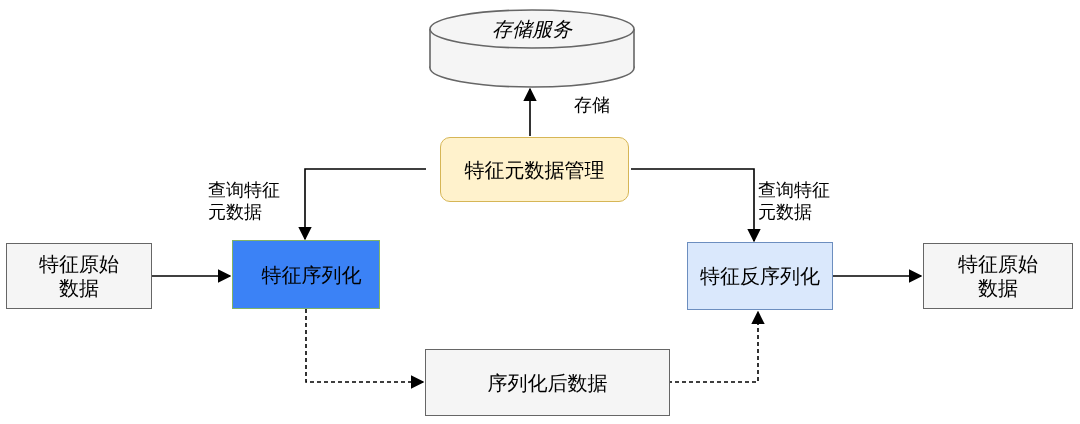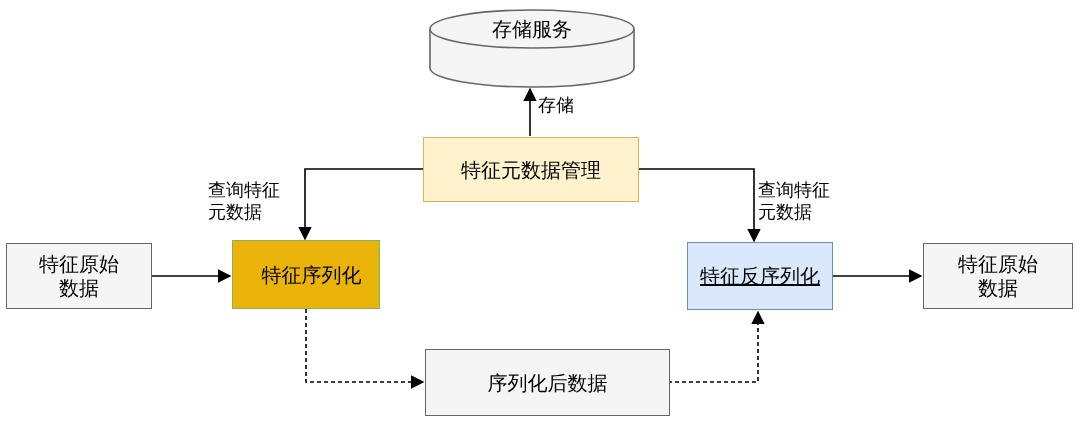--- a/index.html
+++ b/index.html
@@ -47,21 +47,21 @@
   }
   .edge-label {
     position: absolute;
     font-size: 18px;
     line-height: 1.22;
     white-space: pre-line;
   }
   .lbl-query-left  { left: 208px; top: 180px; width: 92px; }
   .lbl-query-right { left: 758px; top: 180px; width: 92px; }
   .lbl-store       { left: 538px; top: 95px;  width: 60px; text-align: left; }
-  .n-metadata   { left: 423px; top: 137px; width: 216px; height: 65px; }
+  .n-metadata   { left: 440px; top: 137px; width: 189px; height: 65px; border-radius: 10px; }
   .n-serializer { left: 232px; top: 240px; width: 148px; height: 69px; }
   .n-deserializer { left: 687px; top: 242px; width: 146px; height: 68px; }
   .n-raw-left   { left: 6px;   top: 243px; width: 146px; height: 66px; }
   .n-raw-right  { left: 923px; top: 243px; width: 150px; height: 66px; }
   .n-serialized { left: 425px; top: 349px; width: 245px; height: 67px; }
 </style>
 </head>
 <body>
 
 <div id="canvas">
@@ -84,35 +84,35 @@
     <line class="edge" x1="530" y1="136" x2="530" y2="89" marker-end="url(#arrow)" style="stroke: rgb(0, 0, 0);"></line>
     <polyline class="edge" points="426,169 305,169 305,239" marker-end="url(#arrow)" style="stroke: rgb(0, 0, 0);"></polyline>
     <polyline class="edge" points="631,169 754,169 754,241" marker-end="url(#arrow)" style="stroke: rgb(0, 0, 0);"></polyline>
     <line class="edge" x1="152" y1="276" x2="230" y2="276" marker-end="url(#arrow)" style="stroke: rgb(0, 0, 0);"></line>
     <line class="edge" x1="833" y1="276" x2="921" y2="276" marker-end="url(#arrow)" style="stroke: rgb(0, 0, 0);"></line>
 
     <polyline class="edge dashed" points="306,309 306,382 423,382" marker-end="url(#arrow)" style="stroke: rgb(0, 0, 0);"></polyline>
     <polyline class="edge dashed" points="633,382 758,382 758,312" marker-end="url(#arrow)" style="stroke: rgb(0, 0, 0);"></polyline>
   </svg>
 
-  <div class="cyl-label" style="color: rgb(0, 0, 0);">存储服务</div>
+  <div class="cyl-label" style="color: rgb(0, 0, 0); font-style: italic;">存储服务</div>
 
   <div class="node n-metadata" style="background-color: rgb(255, 242, 204); border-color: rgb(214, 182, 86); color: rgb(0, 0, 0);">特征元数据管理</div>
 
-  <div class="node n-serializer" style="background-color: #eab308; border-color: rgb(130, 179, 102); color: rgb(0, 0, 0); padding-left: 11px;">特征序列化</div>
+  <div class="node n-serializer" style="background-color: #3b82f6; border-color: rgb(130, 179, 102); color: rgb(0, 0, 0); padding-left: 11px;">特征序列化</div>
 
-  <div class="node n-deserializer" style="background-color: rgb(218, 232, 252); border-color: rgb(108, 142, 191); color: rgb(0, 0, 0); text-decoration: underline;">特征反序列化</div>
+  <div class="node n-deserializer" style="background-color: rgb(218, 232, 252); border-color: rgb(108, 142, 191); color: rgb(0, 0, 0);">特征反序列化</div>
 
   <div class="node n-raw-left" style="background-color: rgb(245, 245, 245); border-color: rgb(102, 102, 102); color: rgb(0, 0, 0);">特征原始
 数据</div>
 
   <div class="node n-raw-right" style="background-color: rgb(245, 245, 245); border-color: rgb(102, 102, 102); color: rgb(0, 0, 0);">特征原始
 数据</div>
 
   <div class="node n-serialized" style="background-color: rgb(245, 245, 245); border-color: rgb(102, 102, 102); color: rgb(0, 0, 0);">序列化后数据</div>
 
-  <div class="edge-label lbl-store" style="color: rgb(0, 0, 0);">存储</div>
+  <div class="edge-label lbl-store" style="color: rgb(0, 0, 0); margin-left: 36px;">存储</div>
   <div class="edge-label lbl-query-left" style="color: rgb(0, 0, 0);">查询特征
 元数据</div>
   <div class="edge-label lbl-query-right" style="color: rgb(0, 0, 0);">查询特征
 元数据</div>
 
 </div>
 
 </body></html>

